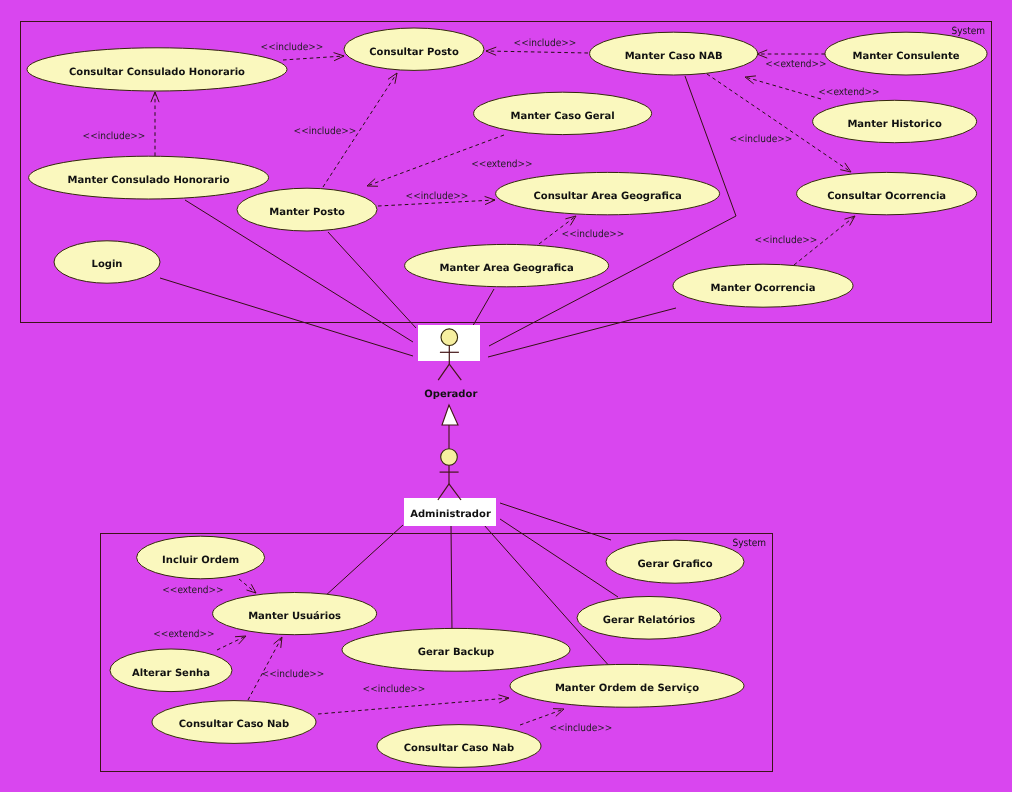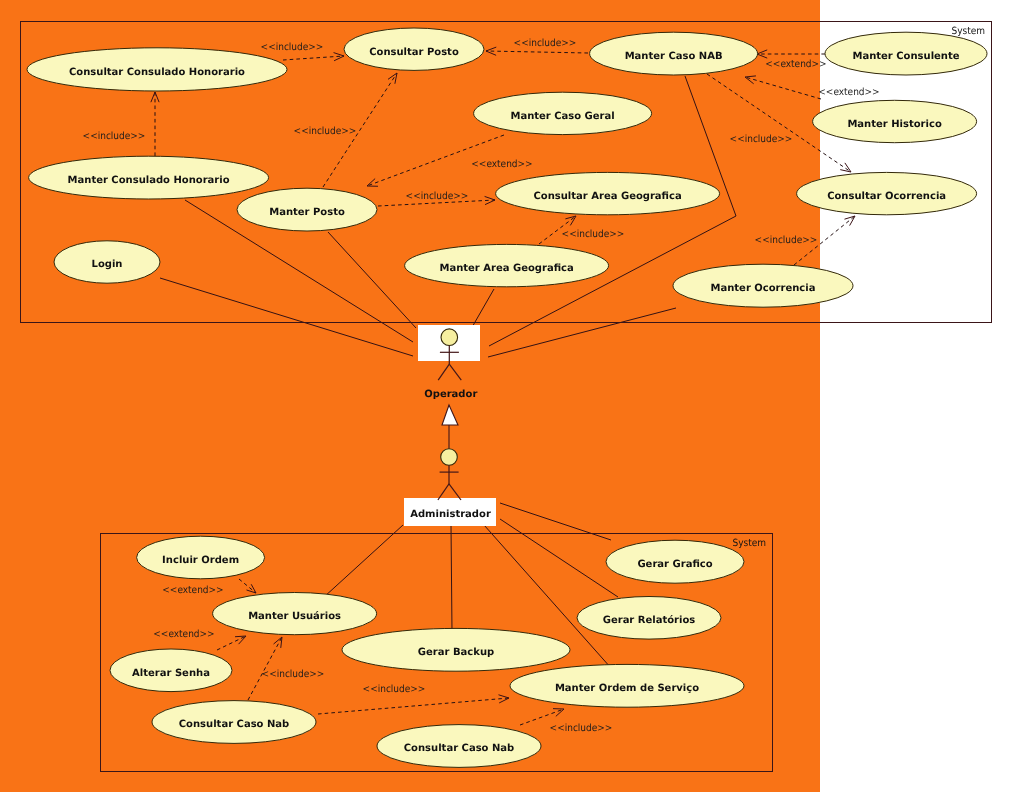--- a/index.html
+++ b/index.html
@@ -1,18 +1,18 @@
 <!DOCTYPE html>
 <html><head>
 <meta charset="utf-8">
 <title>UML Use Case Diagram</title>
 <style>
   html,body{margin:0;padding:0;background:#ffffff;}
   body{width:1012px;height:792px;font-family:"DejaVu Sans",sans-serif;overflow:hidden;}
-  #canvas{position:relative;width:820px;height:792px;background:#f97316;}
+  #canvas{position:relative;width:1012px;height:792px;background:#d946ef;}
   svg#diagram{display:block;position:absolute;left:0;top:0;shape-rendering:geometricPrecision;text-rendering:geometricPrecision;}
   text{-webkit-font-smoothing:antialiased;}
   .uc-ellipse{fill:#FAF8BE;stroke:#33290A;stroke-width:1;}
   .uc-label{font-family:"DejaVu Sans",sans-serif;font-weight:bold;font-size:10px;fill:#111111;text-anchor:middle;}
   .stereo{font-family:"DejaVu Sans",sans-serif;font-weight:normal;font-stretch:condensed;font-size:10px;fill:#1c1c1c;text-anchor:middle;}
   .sysbox{fill:none;stroke:#3A1518;stroke-width:1;}
   .syslabel{font-family:"DejaVu Sans",sans-serif;font-stretch:condensed;font-size:10px;fill:#151515;text-anchor:end;}
   .rel{stroke:#241012;stroke-width:1;fill:none;stroke-dasharray:3.6 3.1;}
   .relhead{stroke:#3A1215;stroke-width:1;fill:none;}
   .assoc{stroke:#331214;stroke-width:1;fill:none;}

